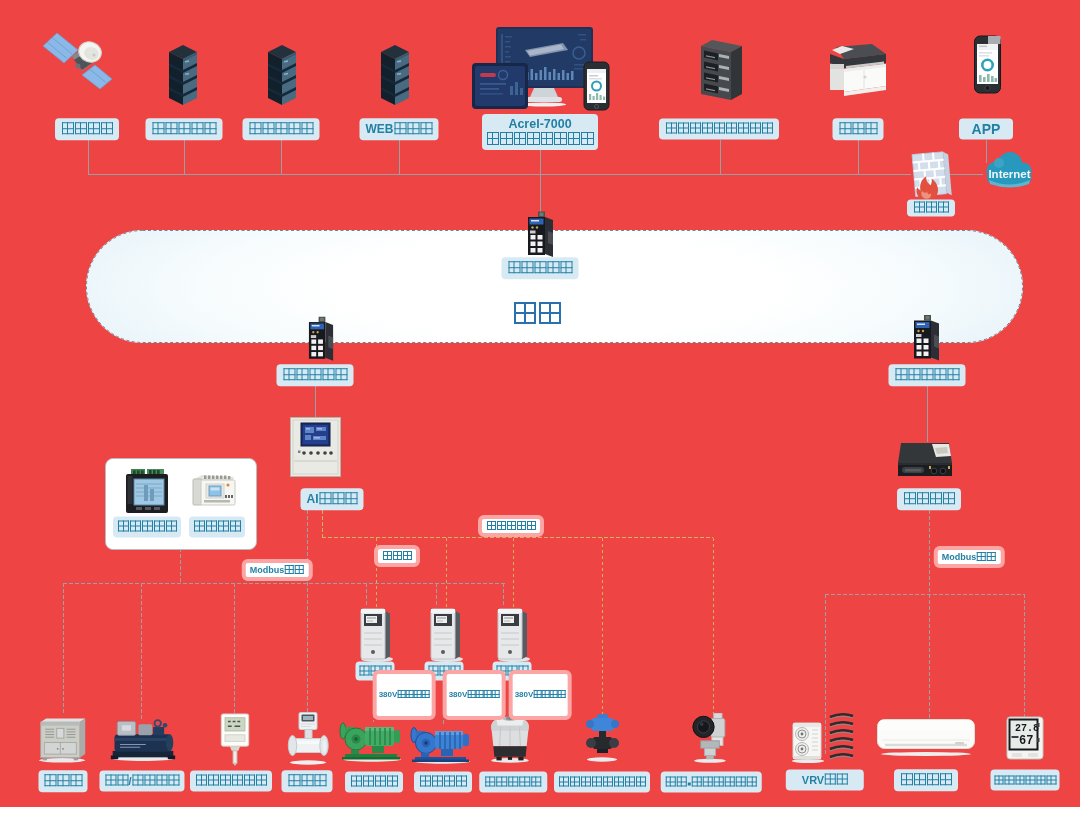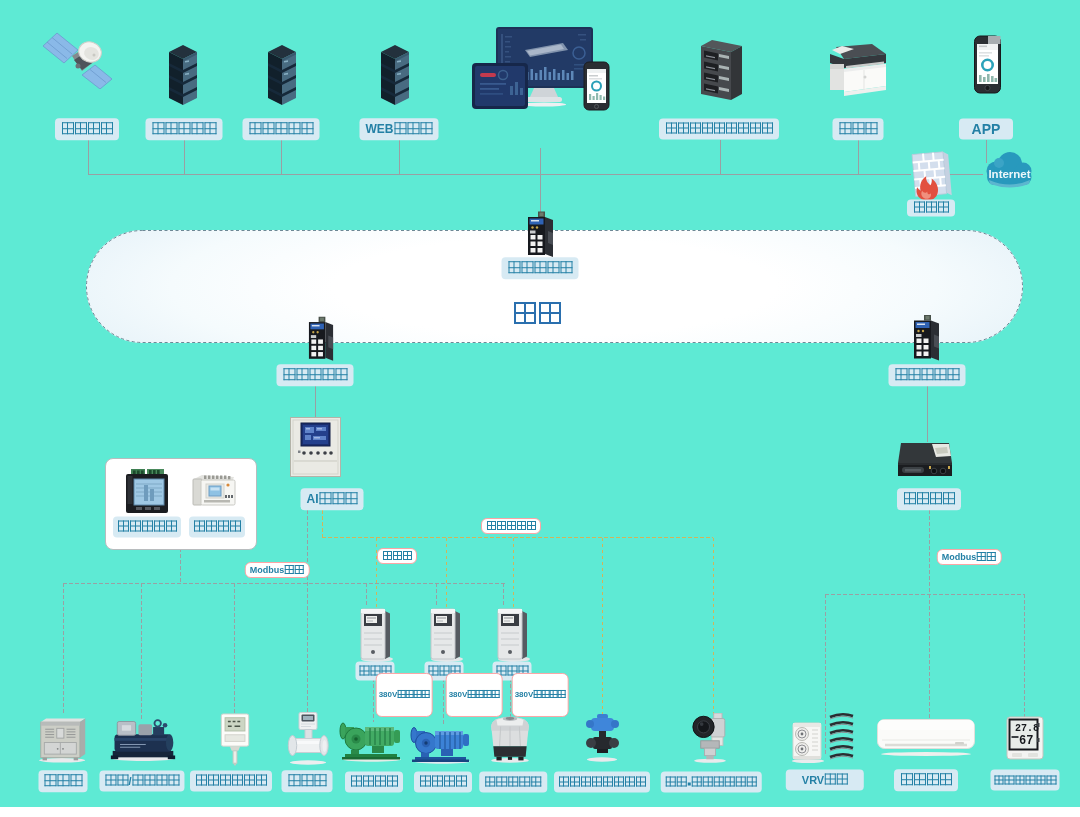--- a/index.html
+++ b/index.html
@@ -1,18 +1,18 @@
 <!DOCTYPE html>
 <html><head><meta charset="utf-8">
 <style>
 html,body{margin:0;padding:0;background:#fff}
-#cv{position:relative;width:1080px;height:807px;background:#5eead4;overflow:hidden;font-family:"Liberation Sans",sans-serif}
+#cv{position:relative;width:1080px;height:807px;background:#ef4444;overflow:hidden;font-family:"Liberation Sans",sans-serif}
 #lines{position:absolute;left:0;top:0}
 .lb{position:absolute;transform:translate(-50%,-50%);background:#d7eaf3;color:#2380a5;font:700 12px "Liberation Sans",sans-serif;padding:4px 6px;border-radius:4px;white-space:nowrap;line-height:13px;text-align:center;z-index:3}
-.lbo{position:absolute;transform:translate(-50%,-50%);background:#fff;color:#2380a5;border:1px solid #fca5a5;font:700 9px "Liberation Sans",sans-serif;padding:2px 4px;border-radius:6px;white-space:nowrap;line-height:10px;z-index:3}
+.lbo{position:absolute;transform:translate(-50%,-50%);background:#fff;color:#2380a5;border:4px solid #fca5a5;font:700 9px "Liberation Sans",sans-serif;padding:2px 4px;border-radius:6px;white-space:nowrap;line-height:10px;z-index:3}
 .c{display:inline-block;width:1em;height:1em;margin:0 .5px;vertical-align:-.12em;background:
  linear-gradient(currentColor,currentColor) 0 0/100% 1px no-repeat,
  linear-gradient(currentColor,currentColor) 0 100%/100% 1px no-repeat,
  linear-gradient(currentColor,currentColor) 0 0/1px 100% no-repeat,
  linear-gradient(currentColor,currentColor) 100% 0/1px 100% no-repeat,
  linear-gradient(currentColor,currentColor) 0 50%/100% 1px no-repeat,
  linear-gradient(currentColor,currentColor) 50% 0/1px 100% no-repeat}
 .cp{display:inline-block;width:.35em;height:1em;margin:0 .5px;vertical-align:-.12em;background:linear-gradient(currentColor,currentColor) 30% 80%/3px 3px no-repeat}
 .ic{position:absolute;z-index:2}
 .sm{font-size:8px !important;padding:16px 2px !important}
@@ -55,20 +55,21 @@
 <path d="M322 537.5H713"></path>
 <path d="M376 537.5V607M446 537.5V607M513 537.5V607"></path>
 <path d="M602.5 537.5V718M713 537.5V716"></path>
 </g>
 </svg>
 
 <div class="lb" style="left:87px;top:129px"><span class="c"></span><span class="c"></span><span class="c"></span><span class="c"></span></div>
 <div class="lb" style="left:184px;top:129px"><span class="c"></span><span class="c"></span><span class="c"></span><span class="c"></span><span class="c"></span></div>
 <div class="lb" style="left:281px;top:129px"><span class="c"></span><span class="c"></span><span class="c"></span><span class="c"></span><span class="c"></span></div>
 <div class="lb" style="left:399px;top:129px">WEB<span class="c"></span><span class="c"></span><span class="c"></span></div>
+<div class="lb" style="left:540px;top:132px;font-size:12.5px;line-height:15px;padding:3px 4px">Acrel-7000<br><span class="c"></span><span class="c"></span><span class="c"></span><span class="c"></span><span class="c"></span><span class="c"></span><span class="c"></span><span class="c"></span></div>
 <div class="lb" style="left:719px;top:129px;font-size:11px"><span class="c"></span><span class="c"></span><span class="c"></span><span class="c"></span><span class="c"></span><span class="c"></span><span class="c"></span><span class="c"></span><span class="c"></span></div>
 <div class="lb" style="left:858px;top:129px"><span class="c"></span><span class="c"></span><span class="c"></span></div>
 <div class="lb" style="left:986px;top:129px;width:42px;font-size:14px">APP</div>
 <div class="lb" style="left:931px;top:208px;font-size:11px;padding:2px 6px"><span class="c"></span><span class="c"></span><span class="c"></span></div>
 <div class="lb" style="left:540px;top:268px"><span class="c"></span><span class="c"></span><span class="c"></span><span class="c"></span><span class="c"></span></div>
 <div class="lb" style="left:315px;top:375px"><span class="c"></span><span class="c"></span><span class="c"></span><span class="c"></span><span class="c"></span></div>
 <div class="lb" style="left:927px;top:375px"><span class="c"></span><span class="c"></span><span class="c"></span><span class="c"></span><span class="c"></span></div>
 <div class="lb" style="left:332px;top:499px">AI<span class="c"></span><span class="c"></span><span class="c"></span></div>
 <div class="lb" style="left:147px;top:527px;font-size:11px;padding:4px 4px"><span class="c"></span><span class="c"></span><span class="c"></span><span class="c"></span><span class="c"></span></div>
 <div class="lb" style="left:217px;top:527px;font-size:11px;padding:4px 4px"><span class="c"></span><span class="c"></span><span class="c"></span><span class="c"></span></div>

